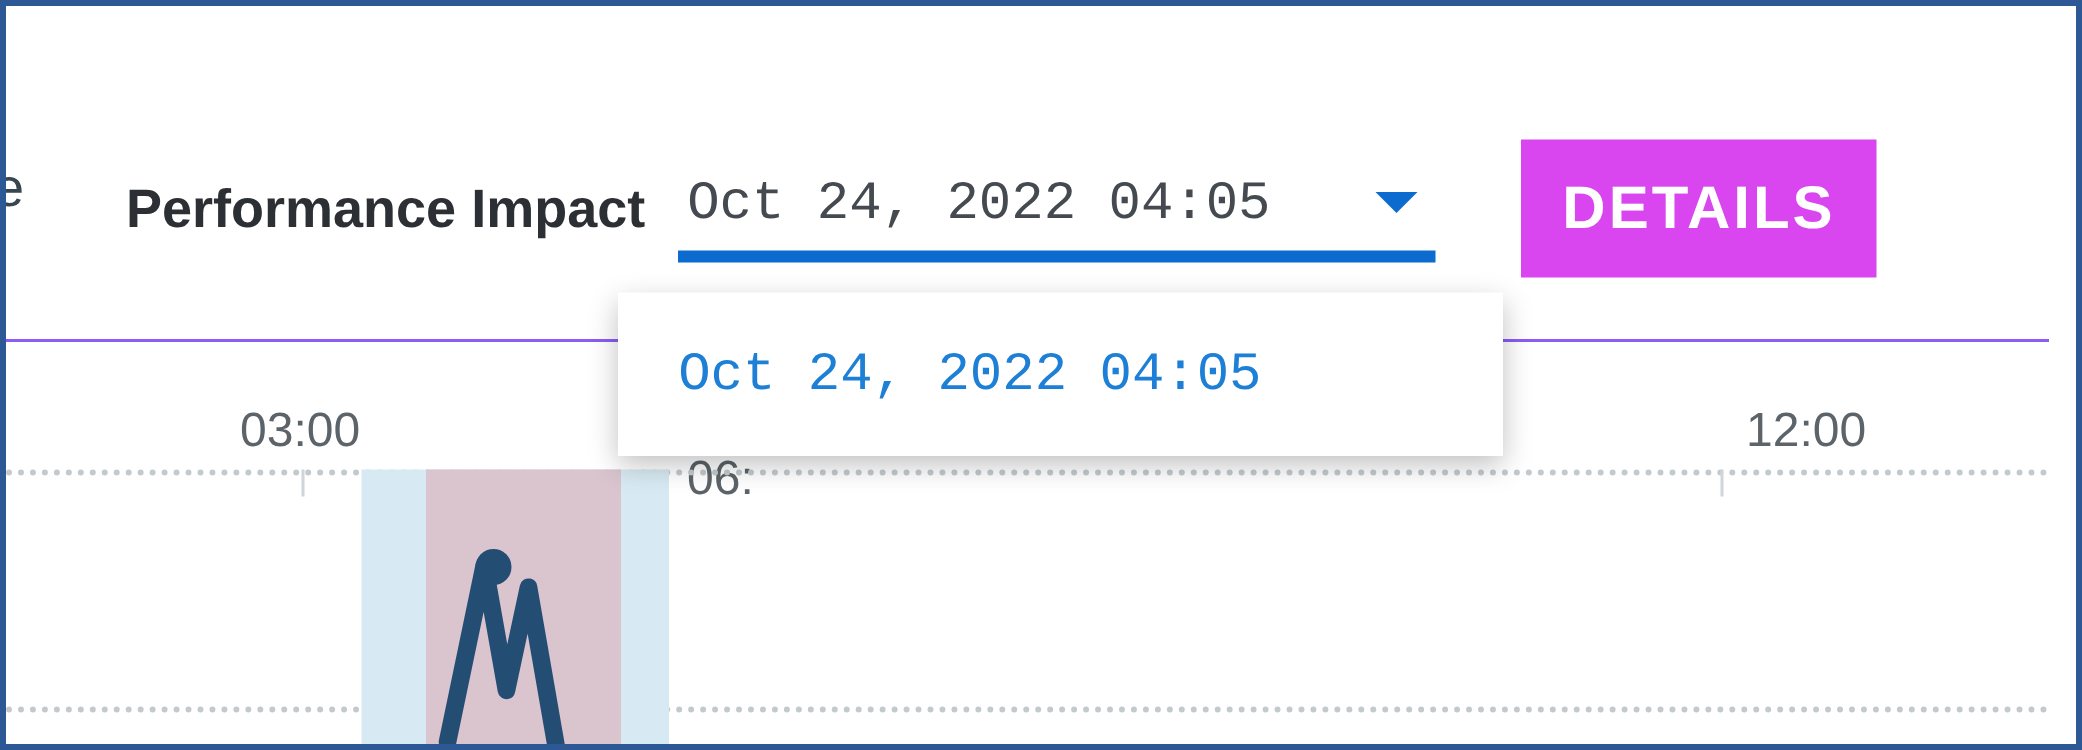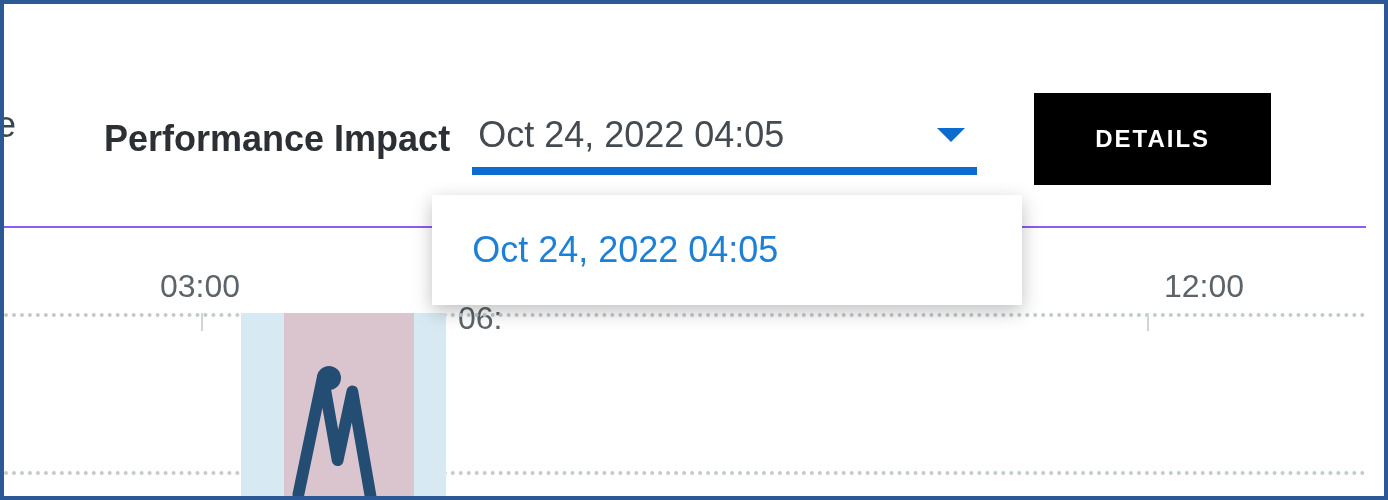--- a/index.html
+++ b/index.html
@@ -17,33 +17,34 @@
     font-size: 36px;
     color: #37474f;
   }
   .toolbar {
     position: absolute;
     left: 0; right: 0;
     top: 90px;
     height: 90px;
     display: flex;
     align-items: center;
-    padding-left: 100px;
+    padding-left: 80px;
     gap: 22px;
   }
   .label {
     font-size: 36px;
     font-weight: 700;
     color: #2c2f33;
   }
   .dropdown {
     position: relative;
     width: 505px;
     height: 72px;
     cursor: pointer;
+    font-family: Liberation Mono, monospace;
   }
   .dropdown-value {
     display: flex;
     align-items: center;
     justify-content: space-between;
     height: 64px;
     font-size: 36px;
     color: #444a4f;
     padding: 0 4px 0 6px;
   }
@@ -58,23 +59,23 @@
     width: 0; height: 0;
     border-left: 14px solid transparent;
     border-right: 14px solid transparent;
     border-top: 14px solid #0b6bce;
     margin-right: 8px;
   }
   .details-btn {
     margin-left: 35px;
     height: 92px;
     width: 237px;
-    background: #000000;
+    background: #d946ef;
     color: #fff;
-    font-size: 24px;
+    font-size: 40px;
     font-weight: 700;
     letter-spacing: 2px;
     border: none;
     display: flex;
     align-items: center;
     justify-content: center;
     cursor: pointer;
   }
   .dropdown-menu {
     position: absolute;

